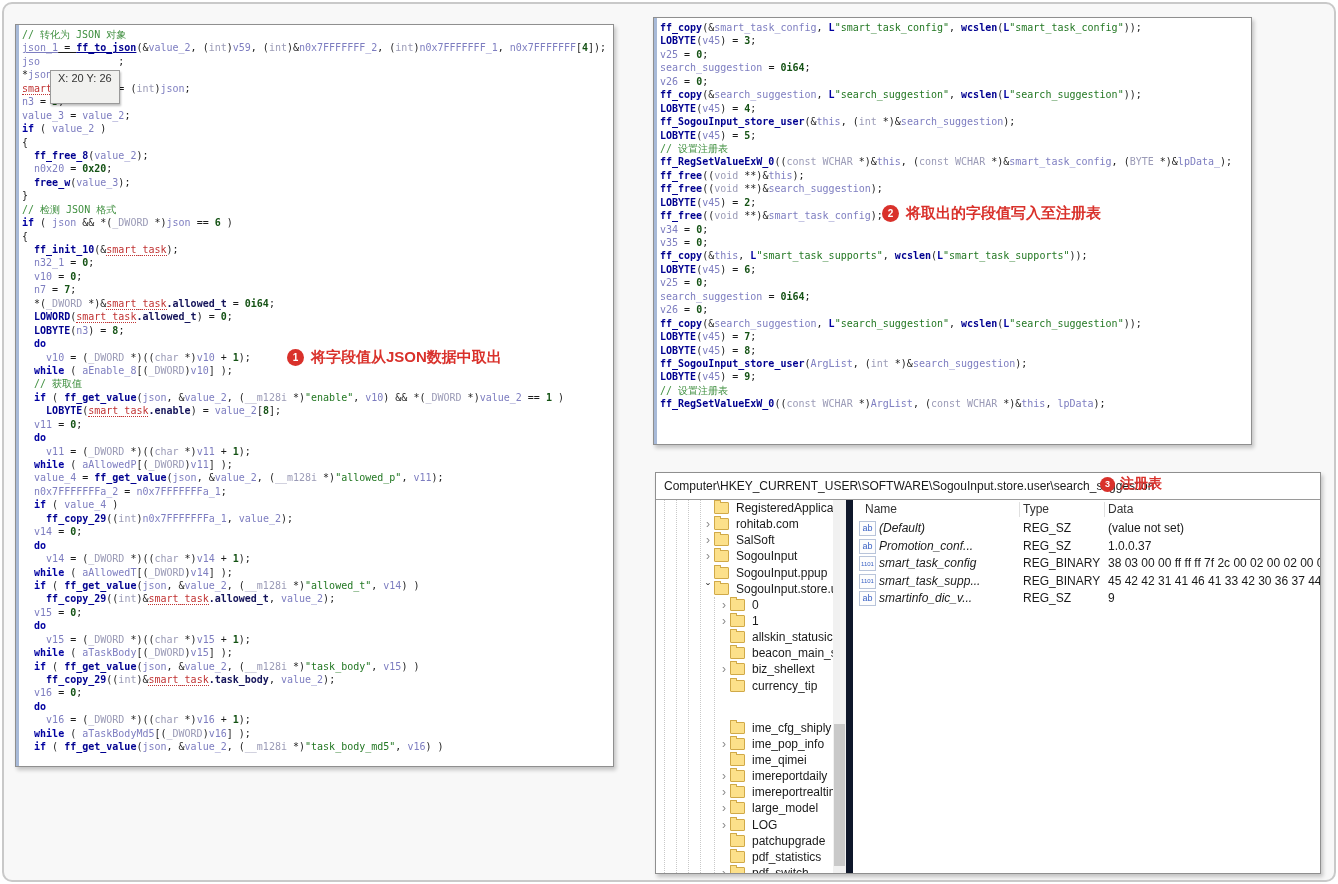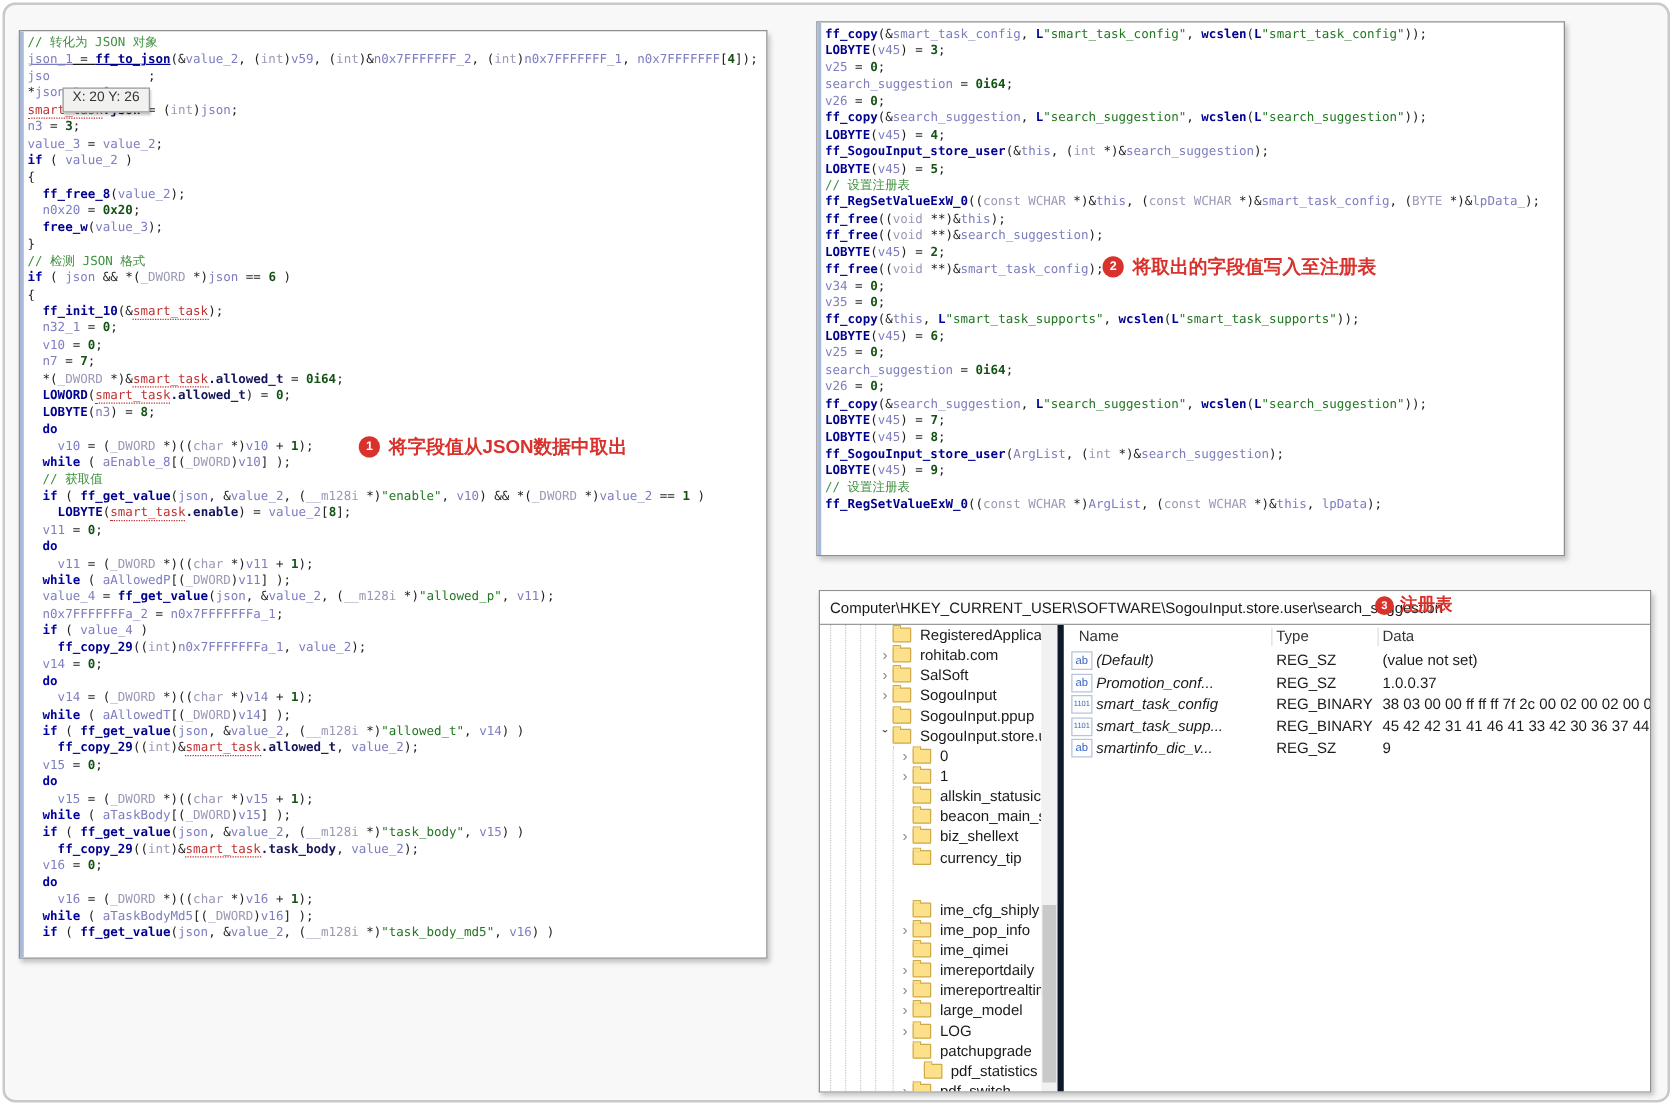--- a/index.html
+++ b/index.html
@@ -19,21 +19,21 @@
   .k{color:#0000a0;font-weight:bold}
   .f{color:#000090;font-weight:bold}
   .v{color:#7d7dc0}
   .t{color:#9a9ab6}
   .s{color:#227722}
   .n{color:#145214;font-weight:bold}
   .g{color:#c03232;border-bottom:1px dotted #c03232}
   .m{color:#14145a;font-weight:bold}
   .u{text-decoration:underline}
   
-  #pos-tooltip{position:absolute;left:34px;top:45px;height:15px;padding:1px 7px 2px 7px;
+  #pos-tooltip{position:absolute;left:34px;top:45px;height:15px;padding:1px 7px 16px 7px;
     background:#f1f1ef;border:1px solid #9a9a9a;box-shadow:1px 2px 2px rgba(0,0,0,.25);
     font-family:"Liberation Sans",sans-serif;font-size:11px;color:#333;z-index:5;white-space:nowrap;}
   
   .annot{position:absolute;color:#d9312b;font-weight:bold;white-space:nowrap;z-index:6;
     display:flex;align-items:center;}
   .annot .badge{display:inline-flex;align-items:center;justify-content:center;
     width:17px;height:17px;border-radius:50%;background:#d9312b;color:#fff;
     font-size:10px;font-weight:bold;margin-right:7px;flex:0 0 auto;}
   #annot1{left:283px;top:344px;font-size:15px;}
   #annot2{left:878px;top:200px;font-size:15px;}
@@ -52,21 +52,21 @@
   .trow .exp.down{color:#404040;}
   .folder{display:inline-block;position:relative;width:13px;height:10px;background:#fce08a;
     border:1px solid #d0a948;border-radius:1px;margin-right:4px;flex:0 0 auto;}
   .folder::before{content:"";position:absolute;left:-1px;top:-3px;width:5px;height:2px;
     background:#fce08a;border:1px solid #d0a948;border-bottom:none;border-radius:1px 1px 0 0;}
   .tlabel{padding:0 3px;line-height:14px;}
   .tlabel.sel{background:#cce8ff;outline:1px solid #9ecdf2;}
   #treescroll{position:absolute;left:177px;top:0;width:13px;bottom:0;background:#f1f1f1;}
   #treethumb{position:absolute;left:1px;right:1px;top:60%;height:38%;background:#c9c9c9;}
   #values{position:absolute;left:190px;top:0;right:0;bottom:0;background:#fff;
-    border-left:5px solid #0f172a;overflow:hidden;}
+    border-left:7px solid #0f172a;overflow:hidden;}
   #vhead{position:relative;height:20px;color:#333;}
   #vhead .hname{position:absolute;left:12px;top:2px;}
   #vhead .htype{position:absolute;left:170px;top:2px;}
   #vhead .hdata{position:absolute;left:255px;top:2px;}
   .hsep{position:absolute;top:2px;height:15px;width:0;border-left:1px solid #e0e0e0;}
   .vrow{position:relative;height:17.5px;white-space:nowrap;}
   .vrow .vname{position:absolute;left:26px;top:1px;font-style:italic;}
   .vrow .vtype{position:absolute;left:170px;top:1px;}
   .vrow .vdata{position:absolute;left:255px;top:1px;}
   .vicon{position:absolute;left:6px;top:1px;width:15px;height:13px;border:1px solid #b8c4da;
@@ -278,21 +278,21 @@
           <div class="trow" style="padding-left: 62px;">
             <span class="exp">›</span>
             <span class="folder"></span>
             <span class="tlabel">LOG</span>
           </div>
           <div class="trow" style="padding-left: 62px;">
             <span class="exp"></span>
             <span class="folder"></span>
             <span class="tlabel">patchupgrade</span>
           </div>
-          <div class="trow" style="padding-left: 62px; justify-content: flex-end;">
+          <div class="trow" style="padding-left: 62px;">
             <span class="exp"></span>
             <span class="folder"></span>
             <span class="tlabel">pdf_statistics</span>
           </div>
           <div class="trow" style="padding-left: 62px;">
             <span class="exp">›</span>
             <span class="folder"></span>
             <span class="tlabel">pdf_switch</span>
           </div>
           <div class="trow" style="padding-left: 62px;">

